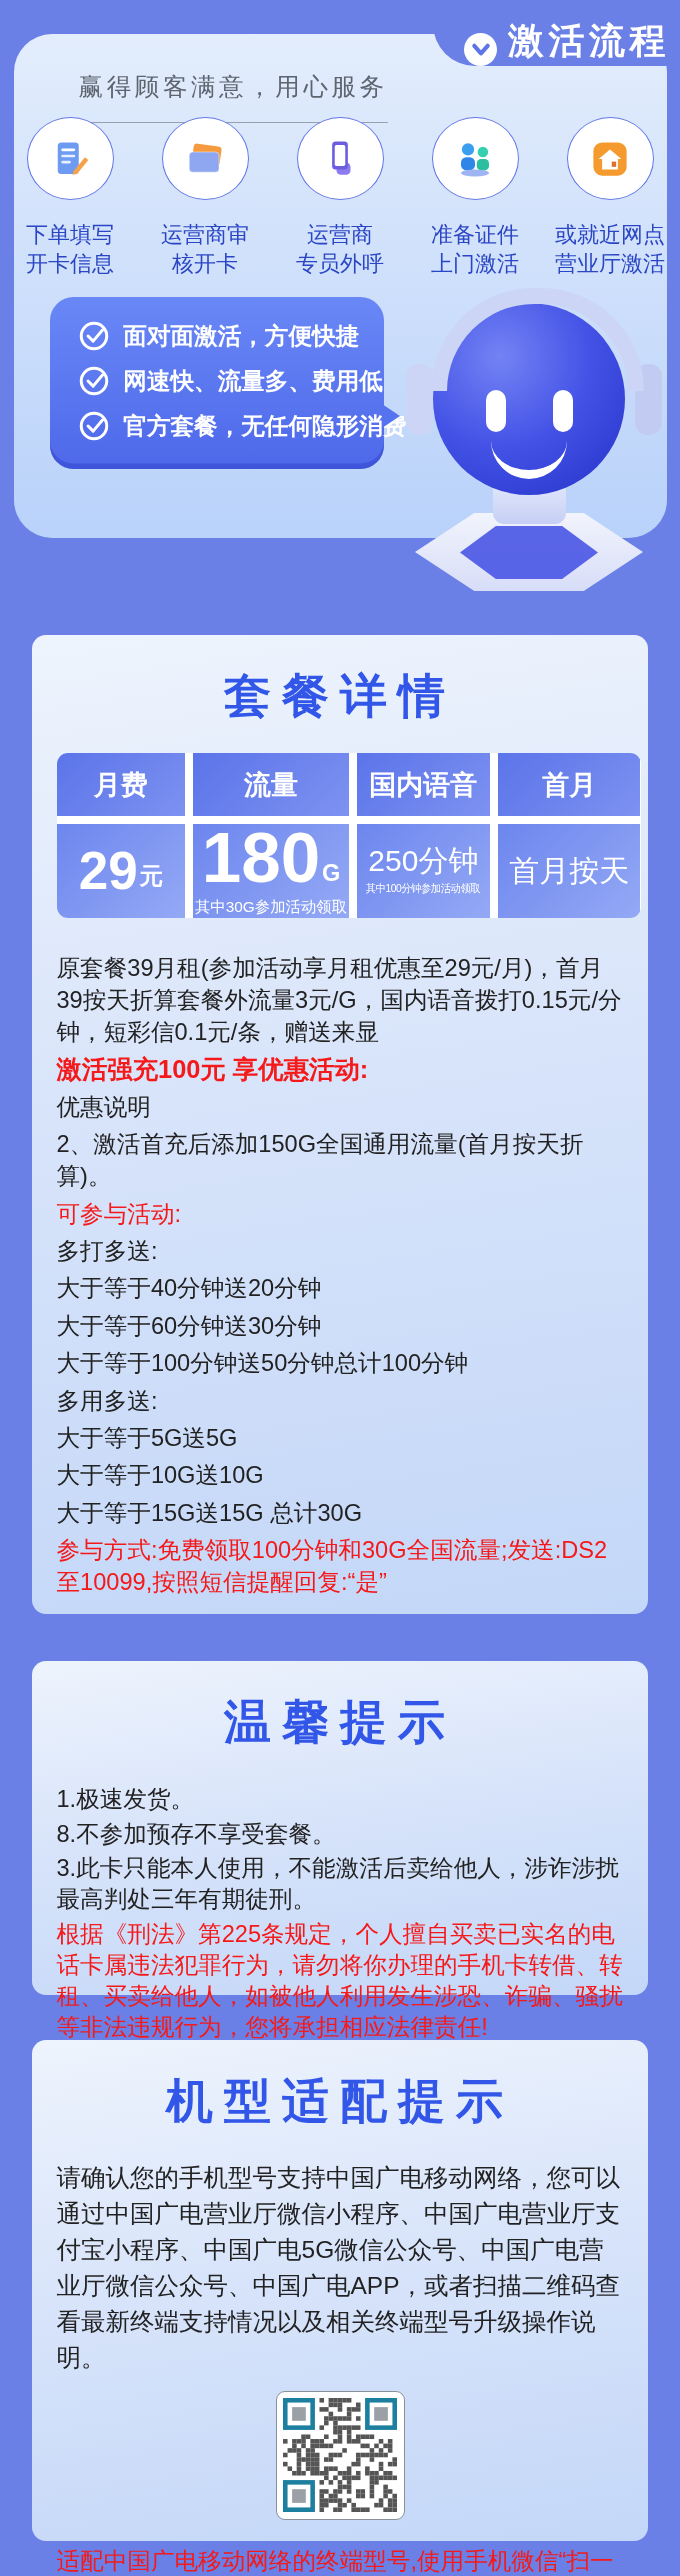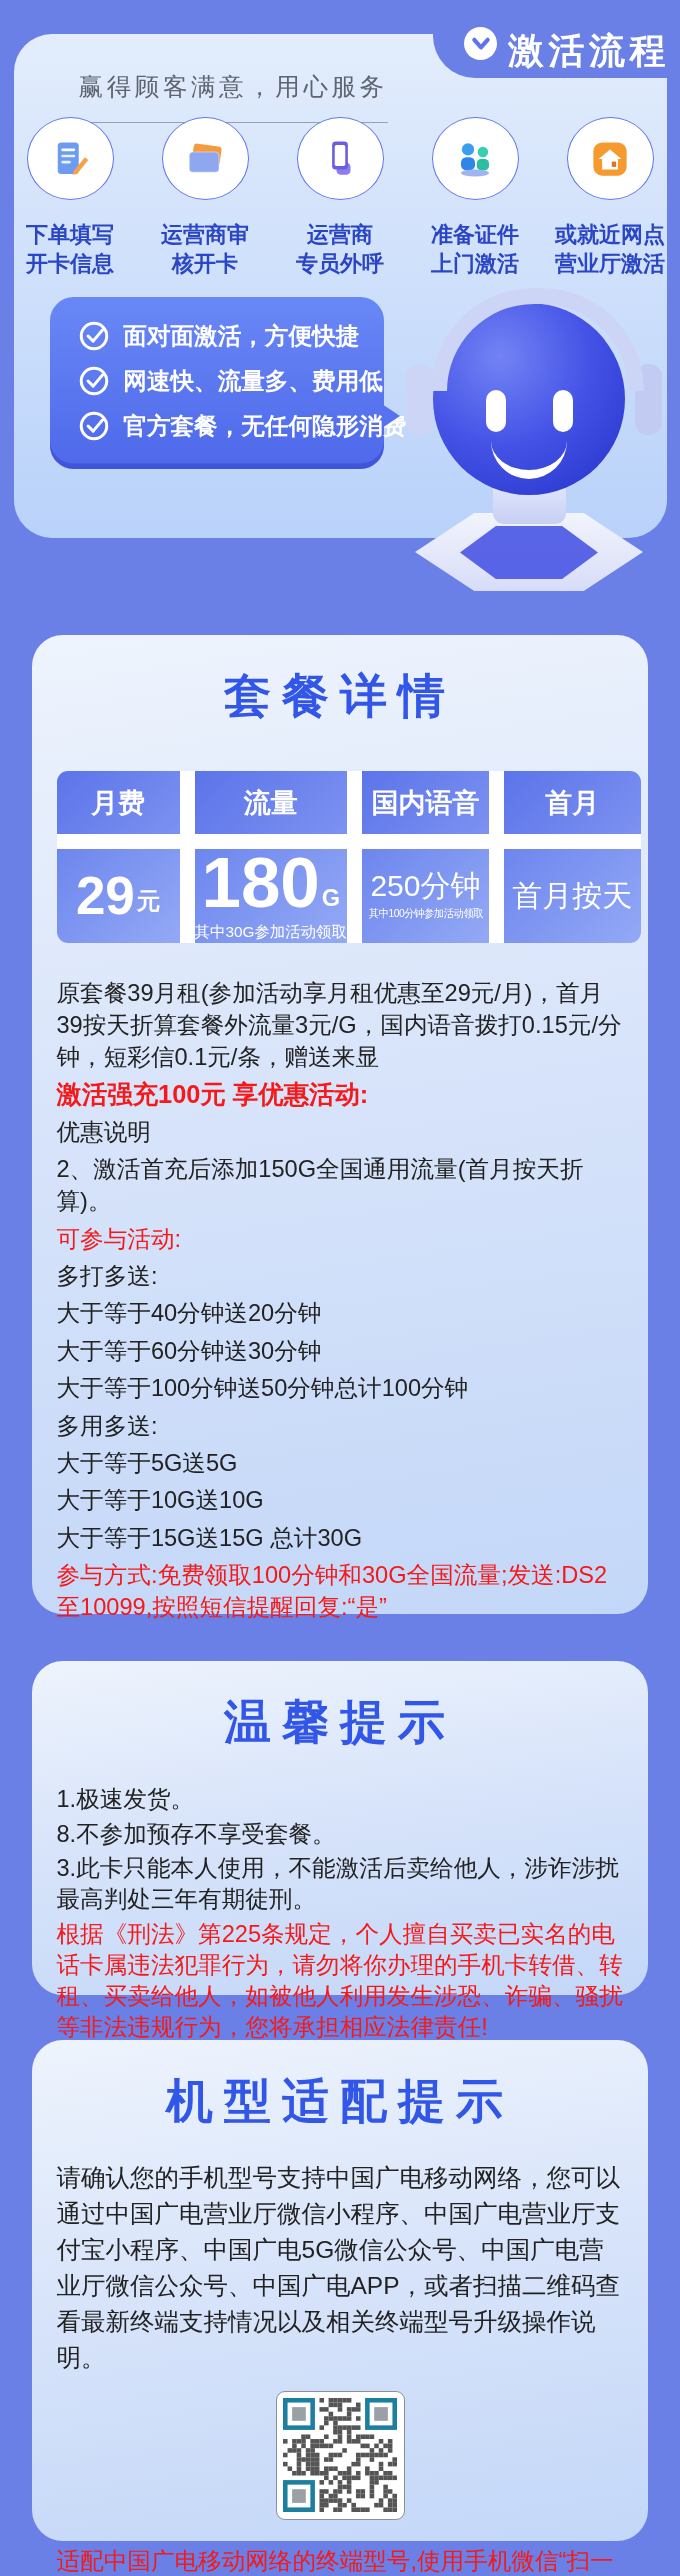--- a/index.html
+++ b/index.html
@@ -3,24 +3,24 @@
 <meta charset="utf-8">
 <style>
   html,body{margin:0;padding:0}
   body{
     width:680px;height:2576px;overflow:hidden;position:relative;
     background:var(--page_bg,#6a80e6);
     font-family:"Liberation Sans",sans-serif;
   }
   
   .ribbon{
-    position:absolute;top:0;right:0;width:247px;height:78px;z-index:4;
+    position:absolute;top:0;right:0;width:247px;height:66px;z-index:4;
     background:var(--page_bg,#6a80e6);
     border-bottom-left-radius:42px;
-    display:flex;align-items:flex-start;gap:11px;
+    display:flex;align-items:flex-end;gap:11px;
     padding:27px 0 0 31px;box-sizing:border-box;
   }
   .badge-icon{width:33px;height:33px;border-radius:50%;background:#fff;
     display:flex;align-items:center;justify-content:center;flex:0 0 auto}
   .badge-text{color:#fff;font-size:36px;font-weight:900;letter-spacing:4.5px;white-space:nowrap}
 
   
   .card-top{
     position:absolute;left:13.6px;top:34px;width:653px;height:504px;
     background:linear-gradient(180deg,var(--card_light_top,#e3edfc),var(--card_light_bottom,#b9d2fa));
@@ -29,21 +29,21 @@
   .slogan{
     position:absolute;left:65px;top:36px;display:inline-block;
     font-size:24.5px;letter-spacing:3.6px;color:var(--slogan_gray,#5d646e);
     padding-bottom:19px;border-bottom:0.9px solid #98a0ae;white-space:nowrap;
   }
   .steps{position:absolute;left:0;right:0;top:83px;display:flex;justify-content:center;gap:22px}
   .step{width:114px;text-align:center}
   .step-oval{width:87px;height:83px;margin:0 auto;background:#fff;
     border:1.8px solid #6277e8;border-radius:50%;
     display:flex;align-items:center;justify-content:center;box-sizing:border-box}
-  .step-label{margin-top:20px;font-size:22px;font-weight:bold;
+  .step-label{margin-top:20px;font-size:22px;font-weight:normal;
     color:var(--step_label_blue,#2b46c4);line-height:29px;white-space:nowrap}
 
   
   .bubble{
     position:absolute;left:36px;top:263px;width:334px;height:172px;border-radius:23.6px;
     background:linear-gradient(180deg,var(--bubble_top,#6988f6),var(--bubble_bottom,#4e68ea));
     box-shadow:inset 0 -5.4px 0 rgba(45,62,200,.45);
     padding-top:16.3px;box-sizing:border-box;
   }
   .bubble:after{content:"";position:absolute;right:-16.3px;top:107px;width:0;height:0;
@@ -69,34 +69,34 @@
   .r-neck{left:87px;top:192px;width:73px;height:44px;border-radius:11px;
     background:linear-gradient(#e4e9fb,#c6cff5)}
   .r-base{left:9px;top:225px;width:228px;height:78px;
     background:linear-gradient(#f2f4fc,#d7ddf8);
     clip-path:polygon(26% 0,74% 0,100% 50%,74% 100%,26% 100%,0 50%)}
   .r-base-in{left:54px;top:238px;width:138px;height:53px;background:#4955e4;opacity:.9;
     clip-path:polygon(26% 0,74% 0,100% 50%,74% 100%,26% 100%,0 50%)}
 
   
   .panel{
-    position:relative;margin:0 32px;border-radius:31px;box-sizing:border-box;
+    position:relative;margin:0 32px;border-radius:14px;box-sizing:border-box;
     background:linear-gradient(172deg,var(--panel_bg_top,#eef4fd) 0%,#d8e4fa 45%,var(--panel_bg_bottom,#c3d7f8) 100%);
     padding:0 24.5px;
   }
   .card-main{margin-top:97px;height:979px}
   .card-tips{margin-top:47px;height:334px}
   .card-device{margin-top:45px;height:501px}
   .card-title{margin:0;padding-top:34px;text-align:center;
     font-size:47px;font-weight:900;letter-spacing:11px;
     color:var(--title_blue,#3156e8);line-height:53px}
 
   
-  .ptable{margin:49px auto 0;width:584px;border-radius:11px;overflow:hidden;
-    display:grid;grid-template-columns:148fr 179fr 153fr 164fr;gap:15px;background:#fff}
+  .ptable{margin:31px auto 0;width:584px;border-radius:11px;overflow:hidden;
+    display:grid;grid-template-columns:148fr 179fr 153fr 164fr;gap:8px;background:#fff}
   .th{height:63px;display:flex;align-items:center;justify-content:center;
     font-size:27px;font-weight:bold;color:#fff;
     background:linear-gradient(135deg,var(--table_header_a,#5b74e9),var(--table_header_b,#7d92f1))}
   .td{height:94px;display:flex;flex-direction:column;align-items:center;justify-content:center;
     color:#fff;background:linear-gradient(135deg,var(--table_cell_a,#6d86ee),var(--table_cell_b,#94a9f5))}
   .v-row{display:flex;align-items:flex-end;justify-content:center;gap:1.8px}
   .v-big{font-size:53px;font-weight:bold;line-height:.95}
   .v-huge{font-size:71px;font-weight:bold;line-height:.95}
   .v-unit{font-size:23.6px;font-weight:bold;margin-bottom:4.5px}
   .v-mid{font-size:30px;font-weight:normal;line-height:1}

